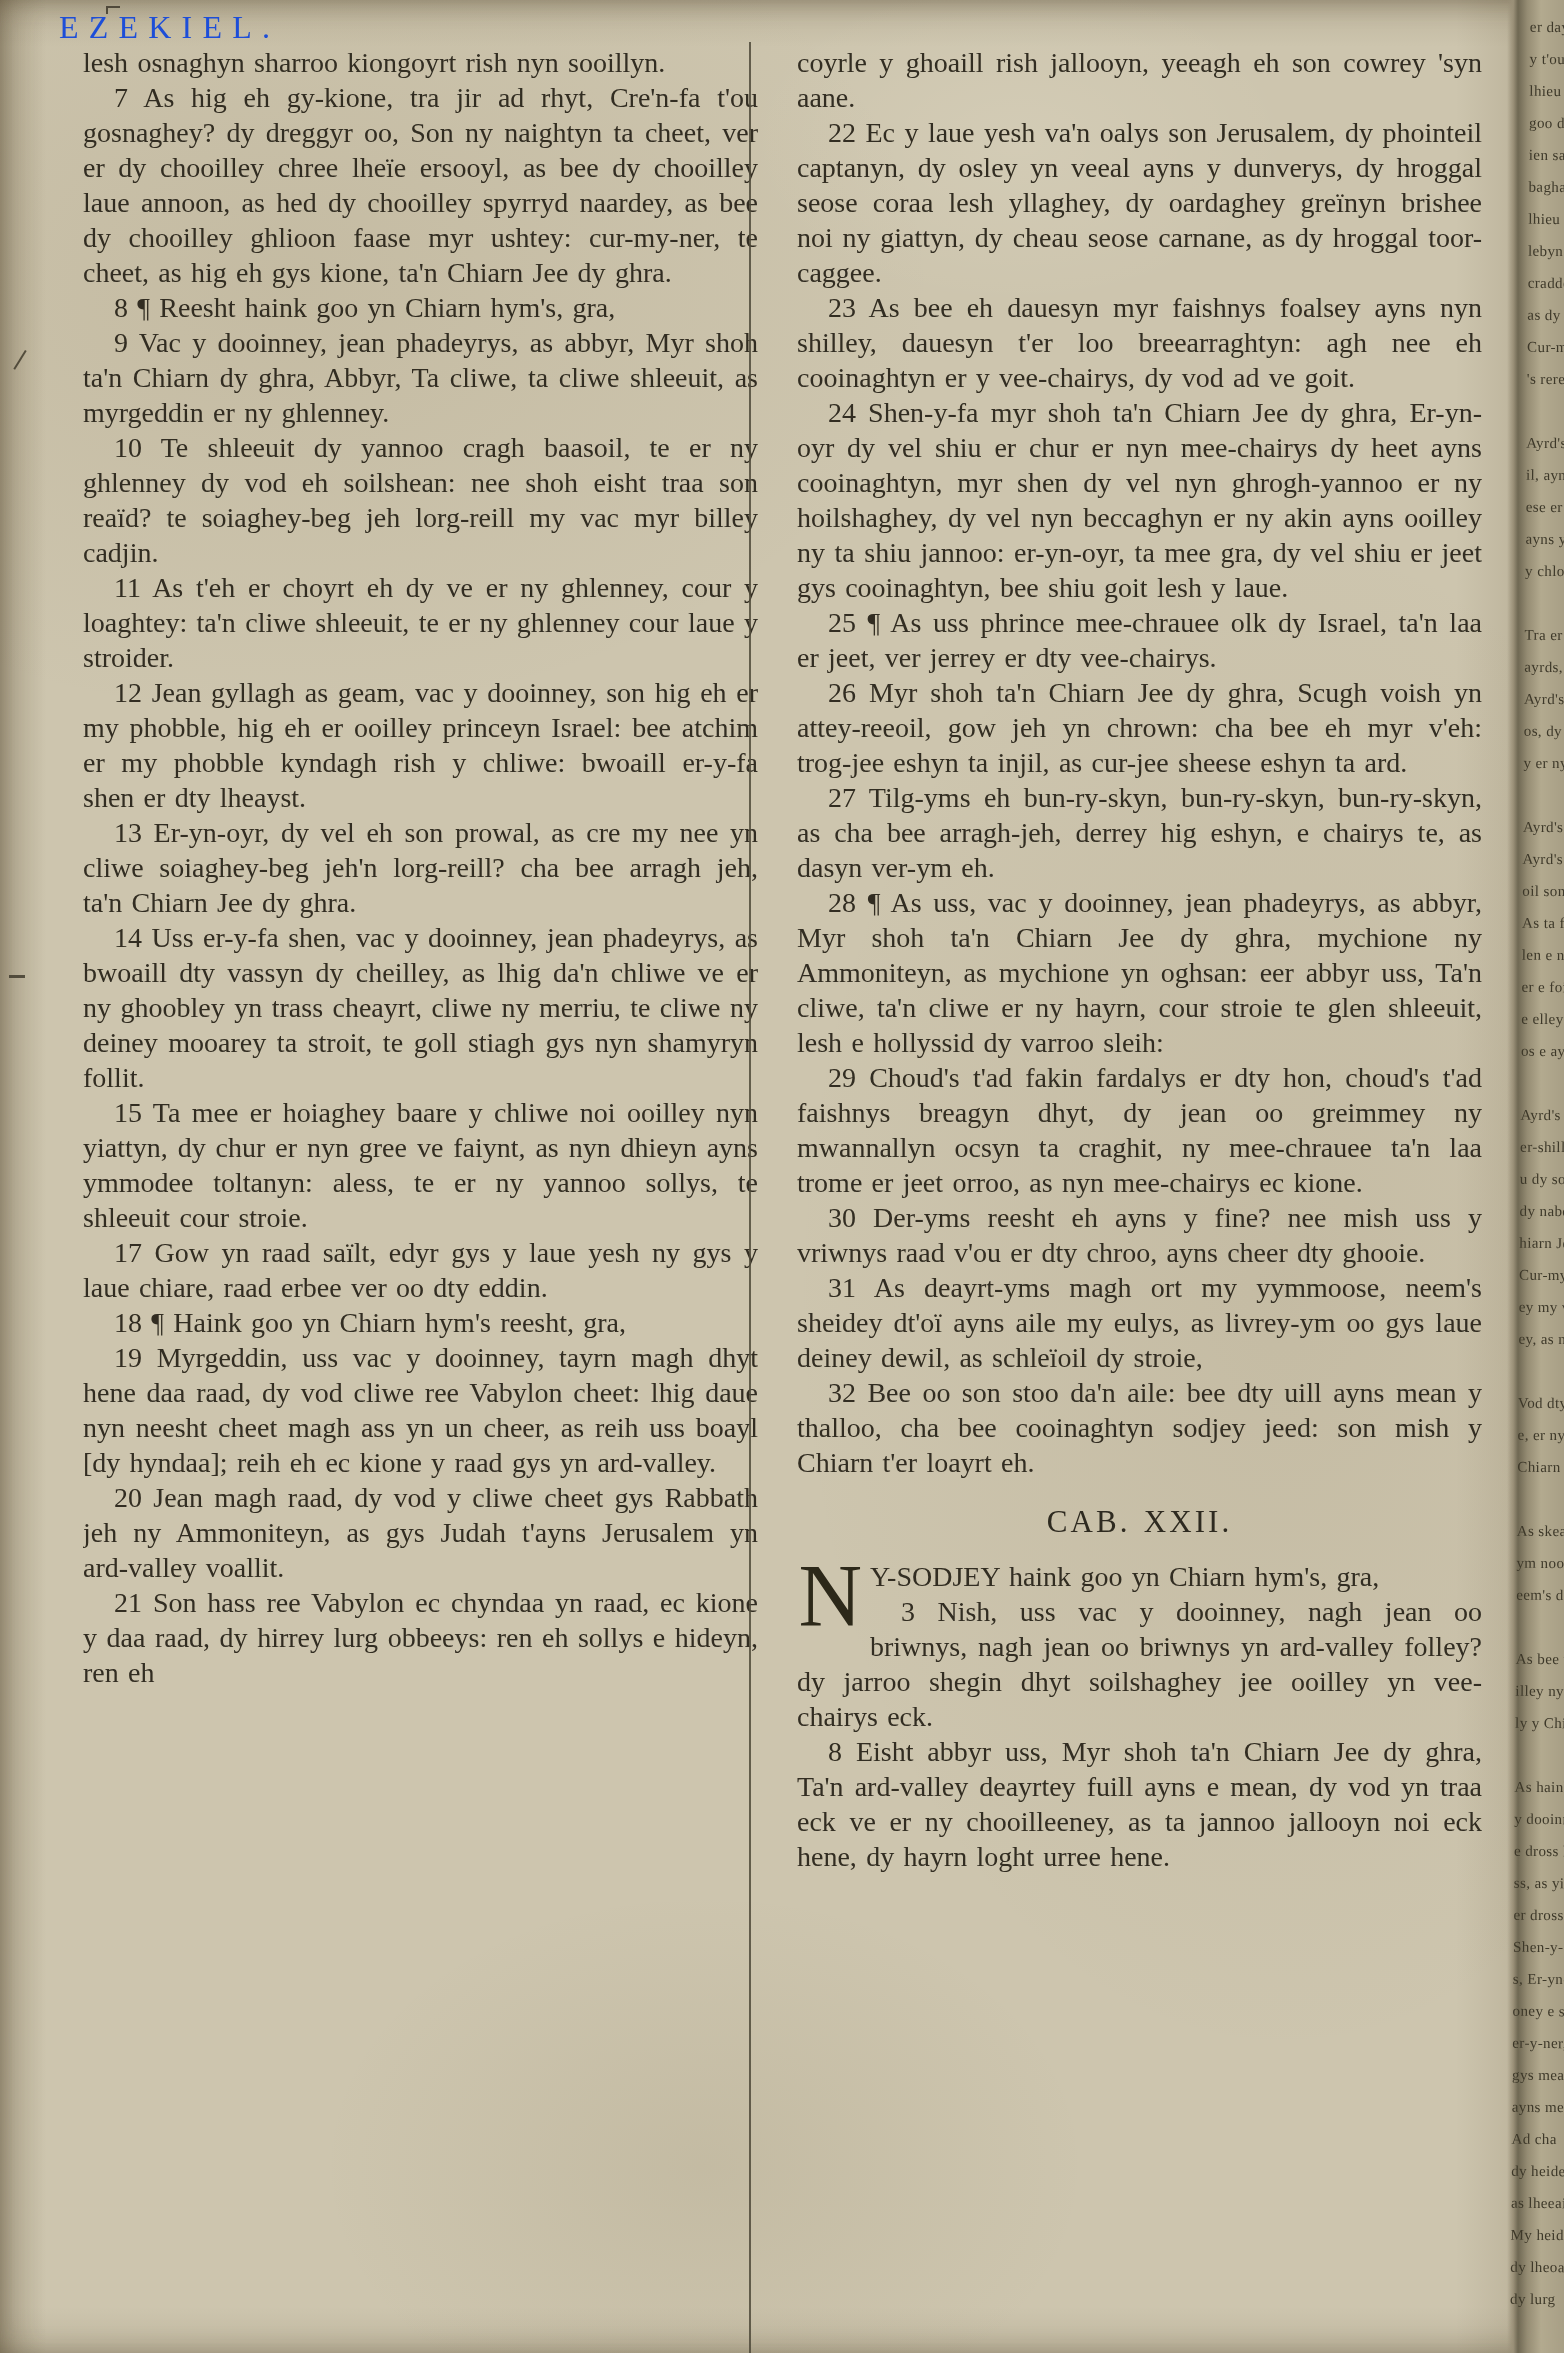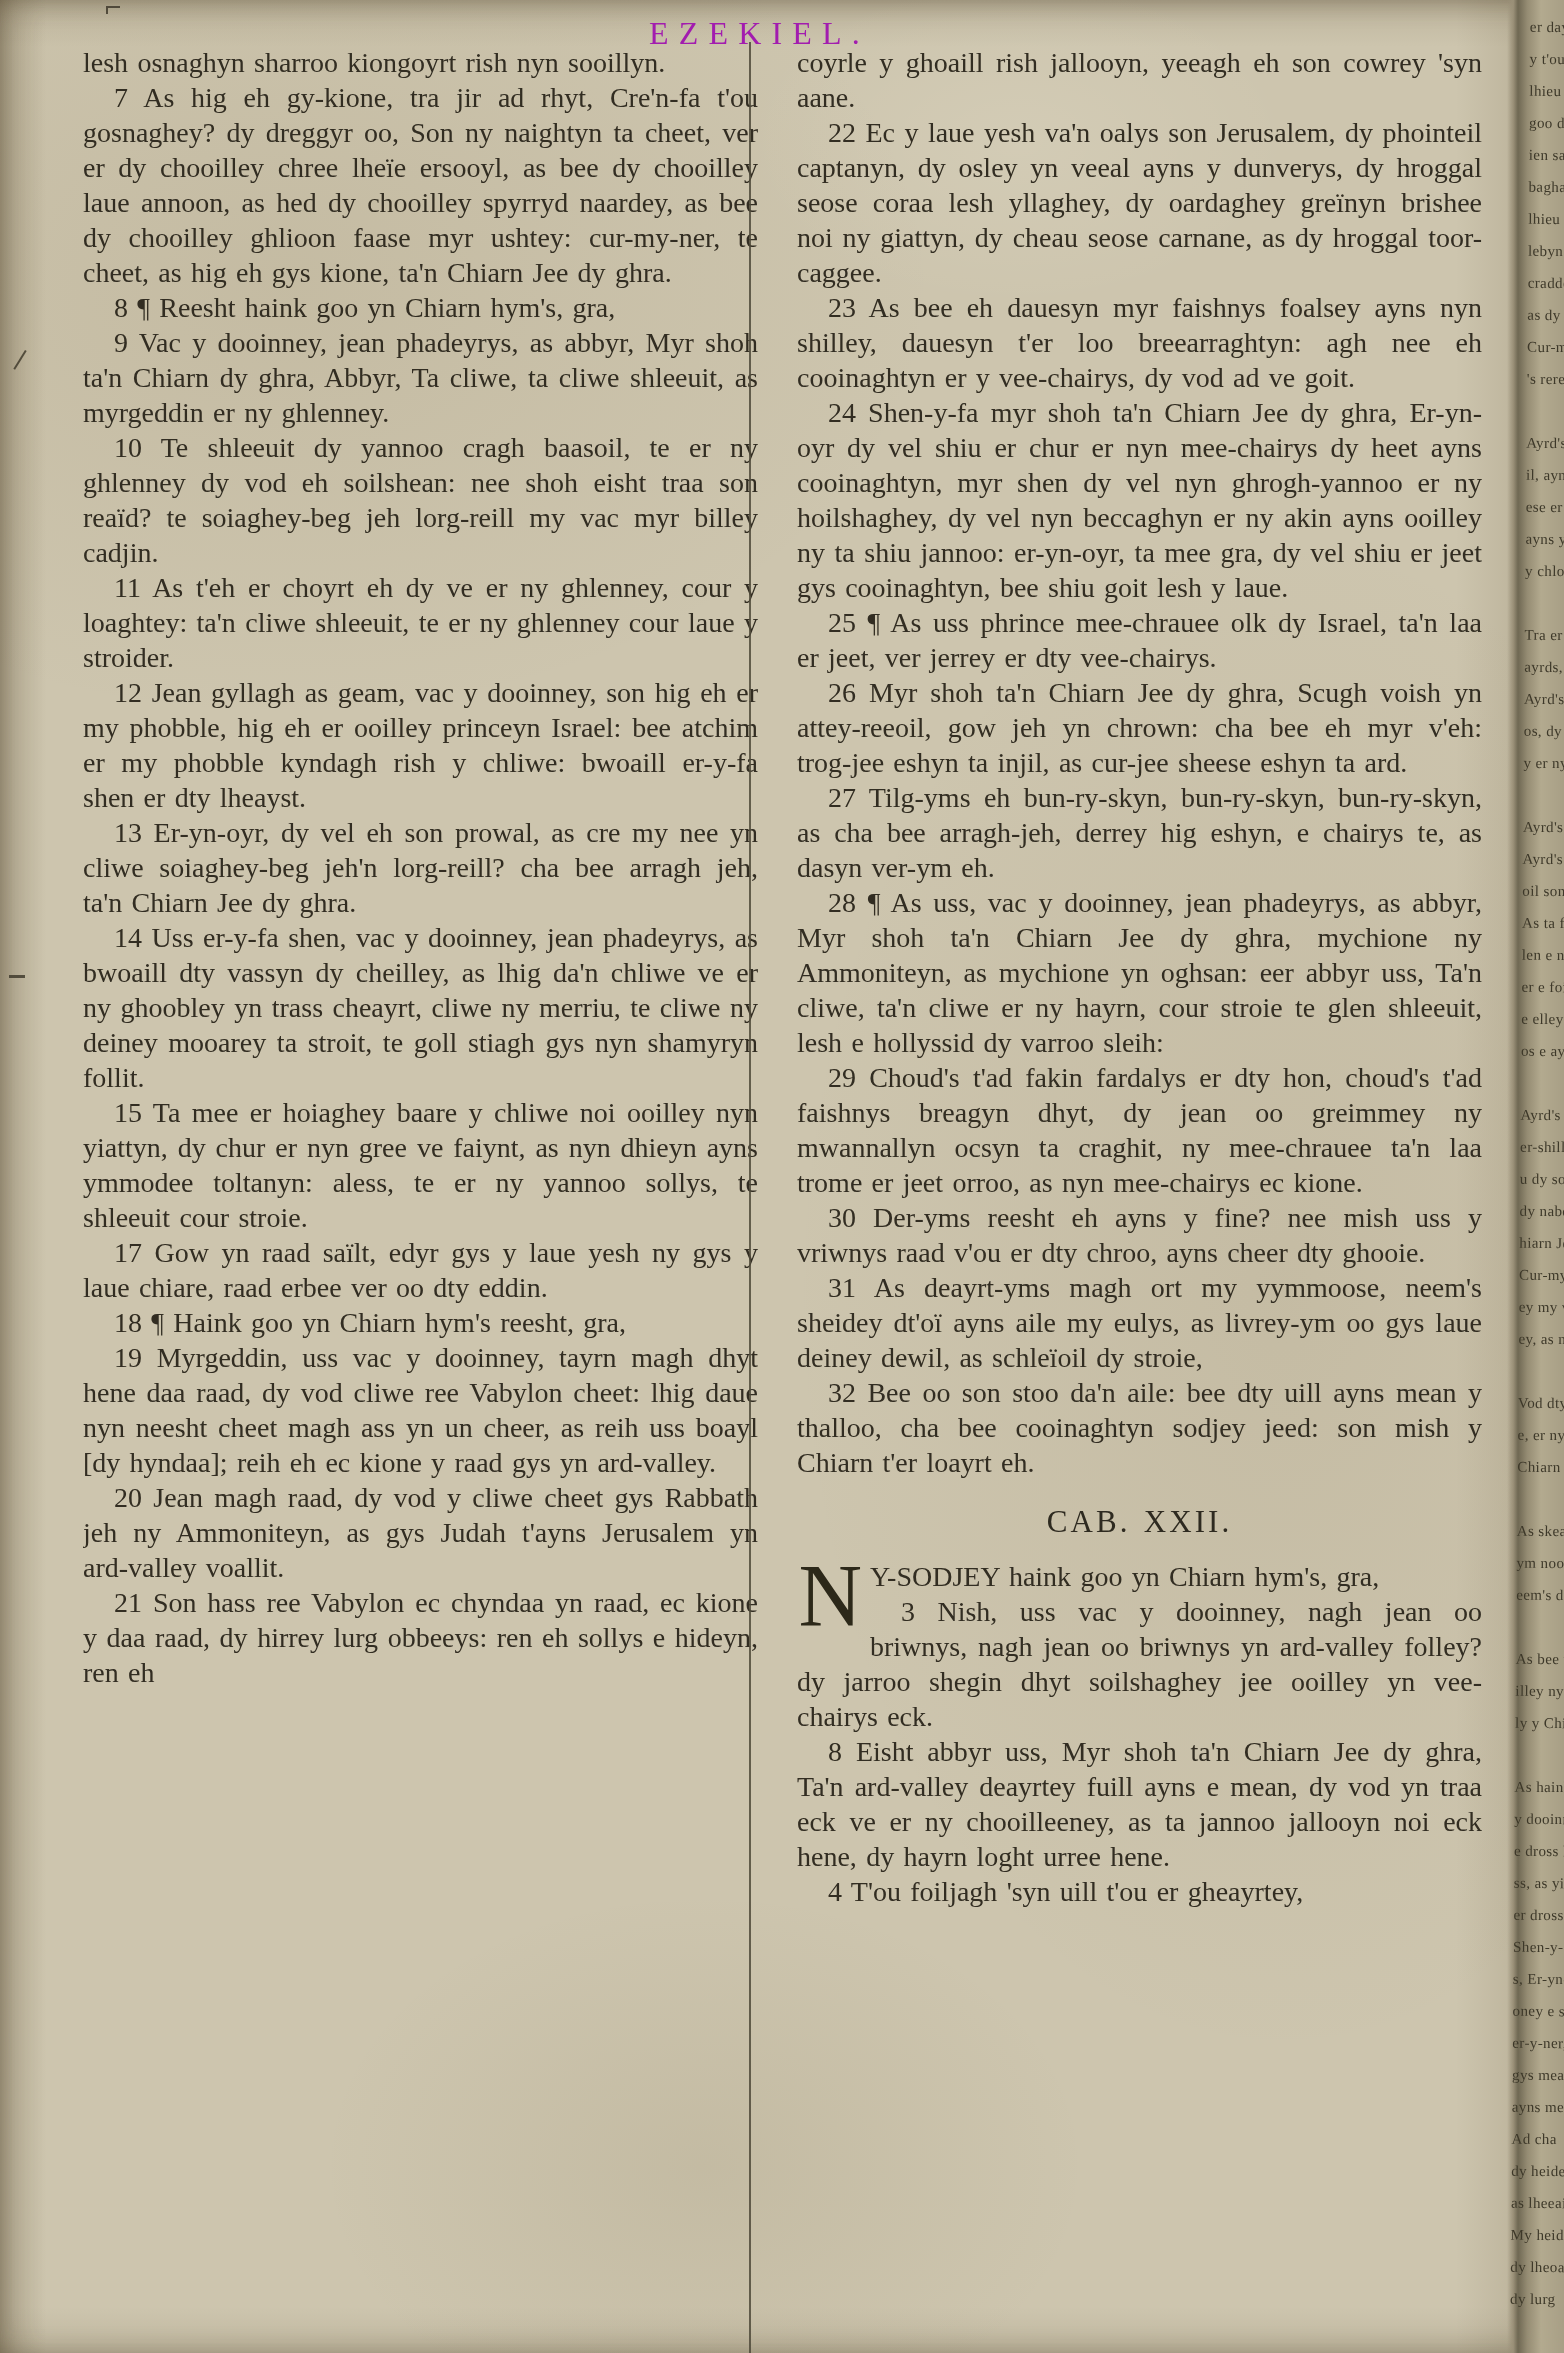--- a/index.html
+++ b/index.html
@@ -17,23 +17,22 @@
       radial-gradient(391px 235px at 65% 6%, rgba(255,250,235,.12), transparent 70%),
       linear-gradient(90deg, rgba(90,75,45,.20) 0%, rgba(0,0,0,0) 3%, rgba(0,0,0,0) 93%, rgba(90,75,45,.24) 100%),
       linear-gradient(0deg, rgba(90,75,45,.12) 0%, transparent 2%, transparent 98%, rgba(90,75,45,.14) 100%);
     box-shadow: inset 20.3px 0 36px -19px rgba(70,58,35,.45),
                 inset 0 14px 27px -14px rgba(70,58,35,.40),
                 inset 0 -15.6px 27px -15.6px rgba(70,58,35,.30);
   }
 
   .page-header {
     position:absolute; top:9.4px; left:59px; width:1401px;
-    text-align:center; font-size:32px; letter-spacing:10.2px;
-    color:#a21caf;
-    margin-top:6px;
+    text-align:left; font-size:32px; letter-spacing:10.2px;
+    color:#1d4ed8;
   }
 
   .column {
     position:absolute; top:45px; height:2308px; overflow:hidden;
     font-size:28px; line-height:35px; text-align:justify;
     word-spacing:2.3px; color:#322d22;margin-left:24px;
   }
   .col-left  { left:59px;  width:675px; }
   .col-right { left:773px; width:685px; }
 
@@ -113,21 +112,20 @@
     <p class="para verse">27 Tilg-yms eh bun-ry-skyn, bun-ry-skyn, bun-ry-skyn, as cha bee arragh-jeh, derrey hig eshyn, e chairys te, as dasyn ver-ym eh.</p>
     <p class="para verse">28 ¶ As uss, vac y dooinney, jean phadeyrys, as abbyr, Myr shoh ta'n Chiarn Jee dy ghra, mychione ny Ammoniteyn, as mychione yn oghsan: eer abbyr uss, Ta'n cliwe, ta'n cliwe er ny hayrn, cour stroie te glen shleeuit, lesh e hollyssid dy varroo sleih:</p>
     <p class="para verse">29 Choud's t'ad fakin fardalys er dty hon, choud's t'ad faishnys breagyn dhyt, dy jean oo greimmey ny mwannallyn ocsyn ta craghit, ny mee-chrauee ta'n laa trome er jeet orroo, as nyn mee-chairys ec kione.</p>
     <p class="para verse">30 Der-yms reesht eh ayns y fine? nee mish uss y vriwnys raad v'ou er dty chroo, ayns cheer dty ghooie.</p>
     <p class="para verse">31 As deayrt-yms magh ort my yymmoose, neem's sheidey dt'oï ayns aile my eulys, as livrey-ym oo gys laue deiney dewil, as schleïoil dy stroie,</p>
     <p class="para verse">32 Bee oo son stoo da'n aile: bee dty uill ayns mean y thalloo, cha bee cooinaghtyn sodjey jeed: son mish y Chiarn t'er loayrt eh.</p>
     <div class="chapter-heading">CAB. XXII.</div>
     <p class="para dropcap-p"><span class="dropcap">N</span>Y-SODJEY haink goo yn Chiarn hym's, gra,</p>
     <p class="para verse">3 Nish, uss vac y dooinney, nagh jean oo briwnys, nagh jean oo briwnys yn ard-valley folley? dy jarroo shegin dhyt soilshaghey jee ooilley yn vee-chairys eck.</p>
     <p class="para verse">8 Eisht abbyr uss, Myr shoh ta'n Chiarn Jee dy ghra, Ta'n ard-valley deayrtey fuill ayns e mean, dy vod yn traa eck ve er ny chooilleeney, as ta jannoo jallooyn noi eck hene, dy hayrn loght urree hene.</p>
-    <p class="para verse">4 T'ou foiljagh 'syn uill t'ou er gheayrtey,</p>
   </div>
 
 <div class="edge-strip">
   <div class="edge-frags">
       <div class="edge-frag">er dayrn</div>
       <div class="edge-frag">y t'ou</div>
       <div class="edge-frag">lhieu yn</div>
       <div class="edge-frag">goo dy vie</div>
       <div class="edge-frag">ien sarroo son</div>
       <div class="edge-frag">baghad ds ooil</div>

